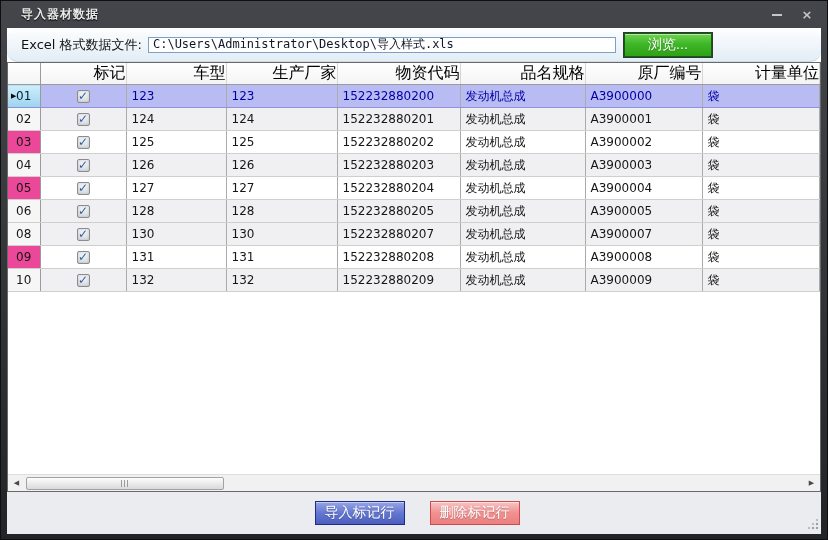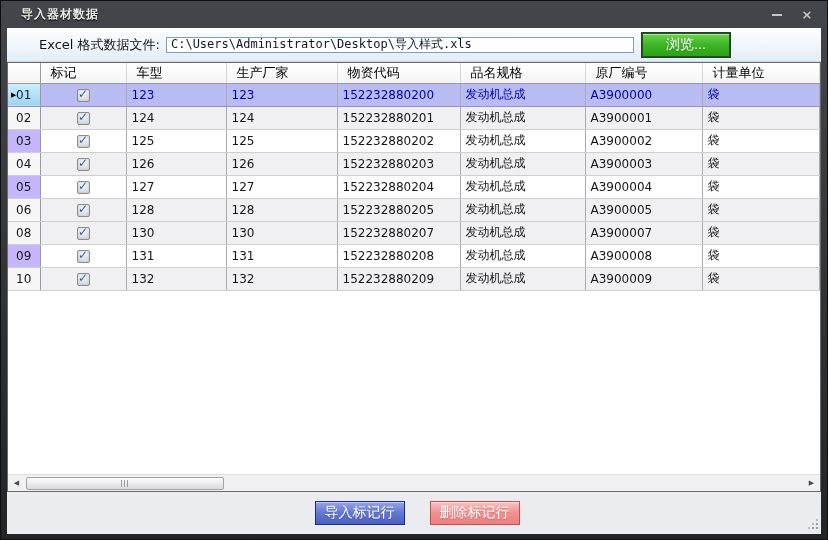--- a/index.html
+++ b/index.html
@@ -17,46 +17,46 @@
   .win-controls { display:flex; gap:6px; }
   .winbtn { width:24px; height:16px; display:flex; align-items:center;
             justify-content:center; color:#c4c6c9; font-size:13px; font-weight:bold;
             cursor:default; }
   .min-bar { width:10px; height:2px; background:#c4c6c9; }
 
   
   .content { margin:0 6px; height:506px; background:#fff; }
 
   .file-bar { height:34px; background:linear-gradient(#fdfeff,#e2edf6);
-              display:flex; align-items:center; padding-left:32px;
-              border-bottom:1px solid #cdd9e4; }
+              display:flex; align-items:center; padding-left:14px;
+              border-bottom:1px solid #cdd9e4;border-radius:11px; }
   .file-label { font-size:13px; color:#111; margin-right:6px; white-space:nowrap; }
   .file-input { width:468px; height:16px; border:1px solid #7ba0c4; background:#fff;
                 font-family:"DejaVu Sans Mono", monospace; font-size:12px;
                 color:#0f172a; padding:0 4px; }
   .btn { display:flex; align-items:center; justify-content:center; color:#fff;
          font-size:14px; cursor:default; text-shadow:0 1px 1px rgba(0,0,0,.25); }
   .btn-browse { width:88px; height:24px; margin-left:8px;
                 background:linear-gradient(#6fd34f 0%, #3fb728 45%, #2da214 100%);
                 border:1px solid #145c17; box-shadow:0 0 0 1px #2f3b2f,
                 inset 0 1px 0 rgba(255,255,255,.5); }
 
   
   .table-wrap { height:430px; border:1px solid #696969; background:#fff;
                 position:relative; overflow:hidden; }
   table { border-collapse:collapse; table-layout:fixed; width:100%; }
   th, td { overflow:hidden; white-space:nowrap; font-size:12px; }
-  .head-row th { height:20px; font-size:13px; font-weight:normal; text-align:left;
+  .head-row th { height:20px; font-size:16px; font-weight:normal; text-align:right;
                  padding:0 0 0 10px; background:linear-gradient(#ffffff,#f4f4f4);
                  border-bottom:1px solid #9b9b9b; border-right:1px solid #d6d6d6;
                  color:#000; }
   .head-row th.corner { border-right:1px solid #9b9b9b; padding:0; }
   td { height:23px; padding:0 0 0 5px; color:#161616;
        border-right:1px solid #ababab; border-bottom:1px solid #cfcfcf; }
-  td.c-num { background:#c4b5fd; border-right:1px solid #9b9b9b; text-align:center;
+  td.c-num { background:#ec4899; border-right:1px solid #9b9b9b; text-align:center;
              padding:0; position:relative; font-size:12px; }
   td.c-mark { text-align:center; padding:0; }
   tr.even td { background:#f0f0f2; }
   tr.even td.c-num { background:#f6f6f7; }
   tr.selected td { background:#b9bcf2; color:#0000a8;
                    border-bottom:1px solid #8d91e0; }
   tr.selected td.c-num { background:linear-gradient(#cdeefb,#9ed3ee); color:#00203a; }
   .row-arrow { display:none; position:absolute; left:3px; top:50%;
                transform:translateY(-50%); font-size:7px; color:#0a0a0a; }
   tr.selected .row-arrow { display:block; }

